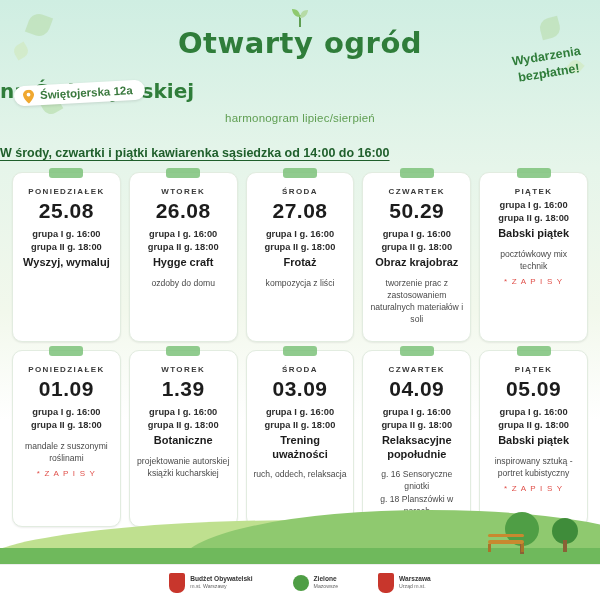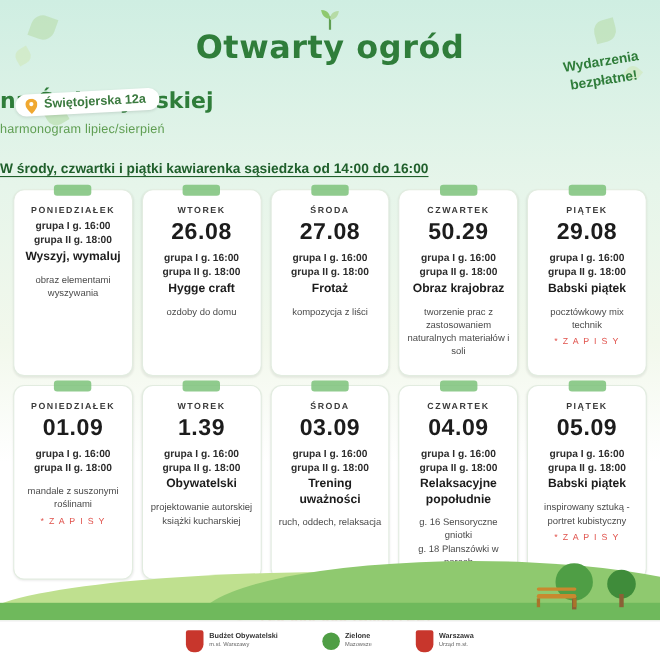--- a/index.html
+++ b/index.html
@@ -44,20 +44,21 @@
   }
   .title2 {
     text-align: left;
     color: #2f7d3a;
     font-family: "DejaVu Sans", sans-serif;
     font-size: 20px;
     font-weight: bold;
     margin-top: 19px;
   }
   .subtitle {
+    text-align: center;
     color: #5f9e52;
     font-size: 11.5px;
     margin-top: 9px;
     letter-spacing: .2px;
   }
 
   
   .addr-pill {
     position: absolute;
     top: 83px; left: 14px;
@@ -283,24 +284,24 @@
     <div>bezpłatne!</div>
   </div>
 
   <div class="banner">W środy, czwartki i piątki kawiarenka sąsiedzka od 14:00 do 16:00</div>
 
   <div class="grid">
 
     <div class="card">
       <div class="tape"></div>
       <div class="dayname">PONIEDZIAŁEK</div>
+      <div class="date">25.08</div>
       <div class="grp">grupa I g. 16:00</div>
       <div class="grp">grupa II g. 18:00</div>
       <div class="act">Wyszyj, wymaluj</div>
-      <div class="desc">obraz elementami wyszywania</div>
       <div class="zapisy"></div>
     </div>
 
     <div class="card">
       <div class="tape"></div>
       <div class="dayname">WTOREK</div>
       <div class="date">26.08</div>
       <div class="grp">grupa I g. 16:00</div>
       <div class="grp">grupa II g. 18:00</div>
       <div class="act">Hygge craft</div>
@@ -326,21 +327,20 @@
       <div class="grp">grupa I g. 16:00</div>
       <div class="grp">grupa II g. 18:00</div>
       <div class="act">Obraz krajobraz</div>
       <div class="desc">tworzenie prac z zastosowaniem naturalnych materiałów i soli</div>
       <div class="zapisy"></div>
     </div>
 
     <div class="card">
       <div class="tape"></div>
       <div class="dayname">PIĄTEK</div>
-      <div class="date">29.08</div>
       <div class="grp">grupa I g. 16:00</div>
       <div class="grp">grupa II g. 18:00</div>
       <div class="act">Babski piątek</div>
       <div class="desc">pocztówkowy mix technik</div>
       <div class="zapisy">* Z A P I S Y</div>
     </div>
 
     <div class="card">
       <div class="tape"></div>
       <div class="dayname">PONIEDZIAŁEK</div>
@@ -350,21 +350,21 @@
       <div class="desc">mandale z  suszonymi roślinami</div>
       <div class="zapisy">* Z A P I S Y</div>
     </div>
 
     <div class="card">
       <div class="tape"></div>
       <div class="dayname">WTOREK</div>
       <div class="date">1.39</div>
       <div class="grp">grupa I g. 16:00</div>
       <div class="grp">grupa II g. 18:00</div>
-      <div class="act">Obywatelski</div>
+      <div class="act">Botaniczne</div>
       <div class="desc">projektowanie autorskiej książki kucharskiej</div>
       <div class="zapisy"></div>
     </div>
 
     <div class="card">
       <div class="tape"></div>
       <div class="dayname">ŚRODA</div>
       <div class="date">03.09</div>
       <div class="grp">grupa I g. 16:00</div>
       <div class="grp">grupa II g. 18:00</div>

